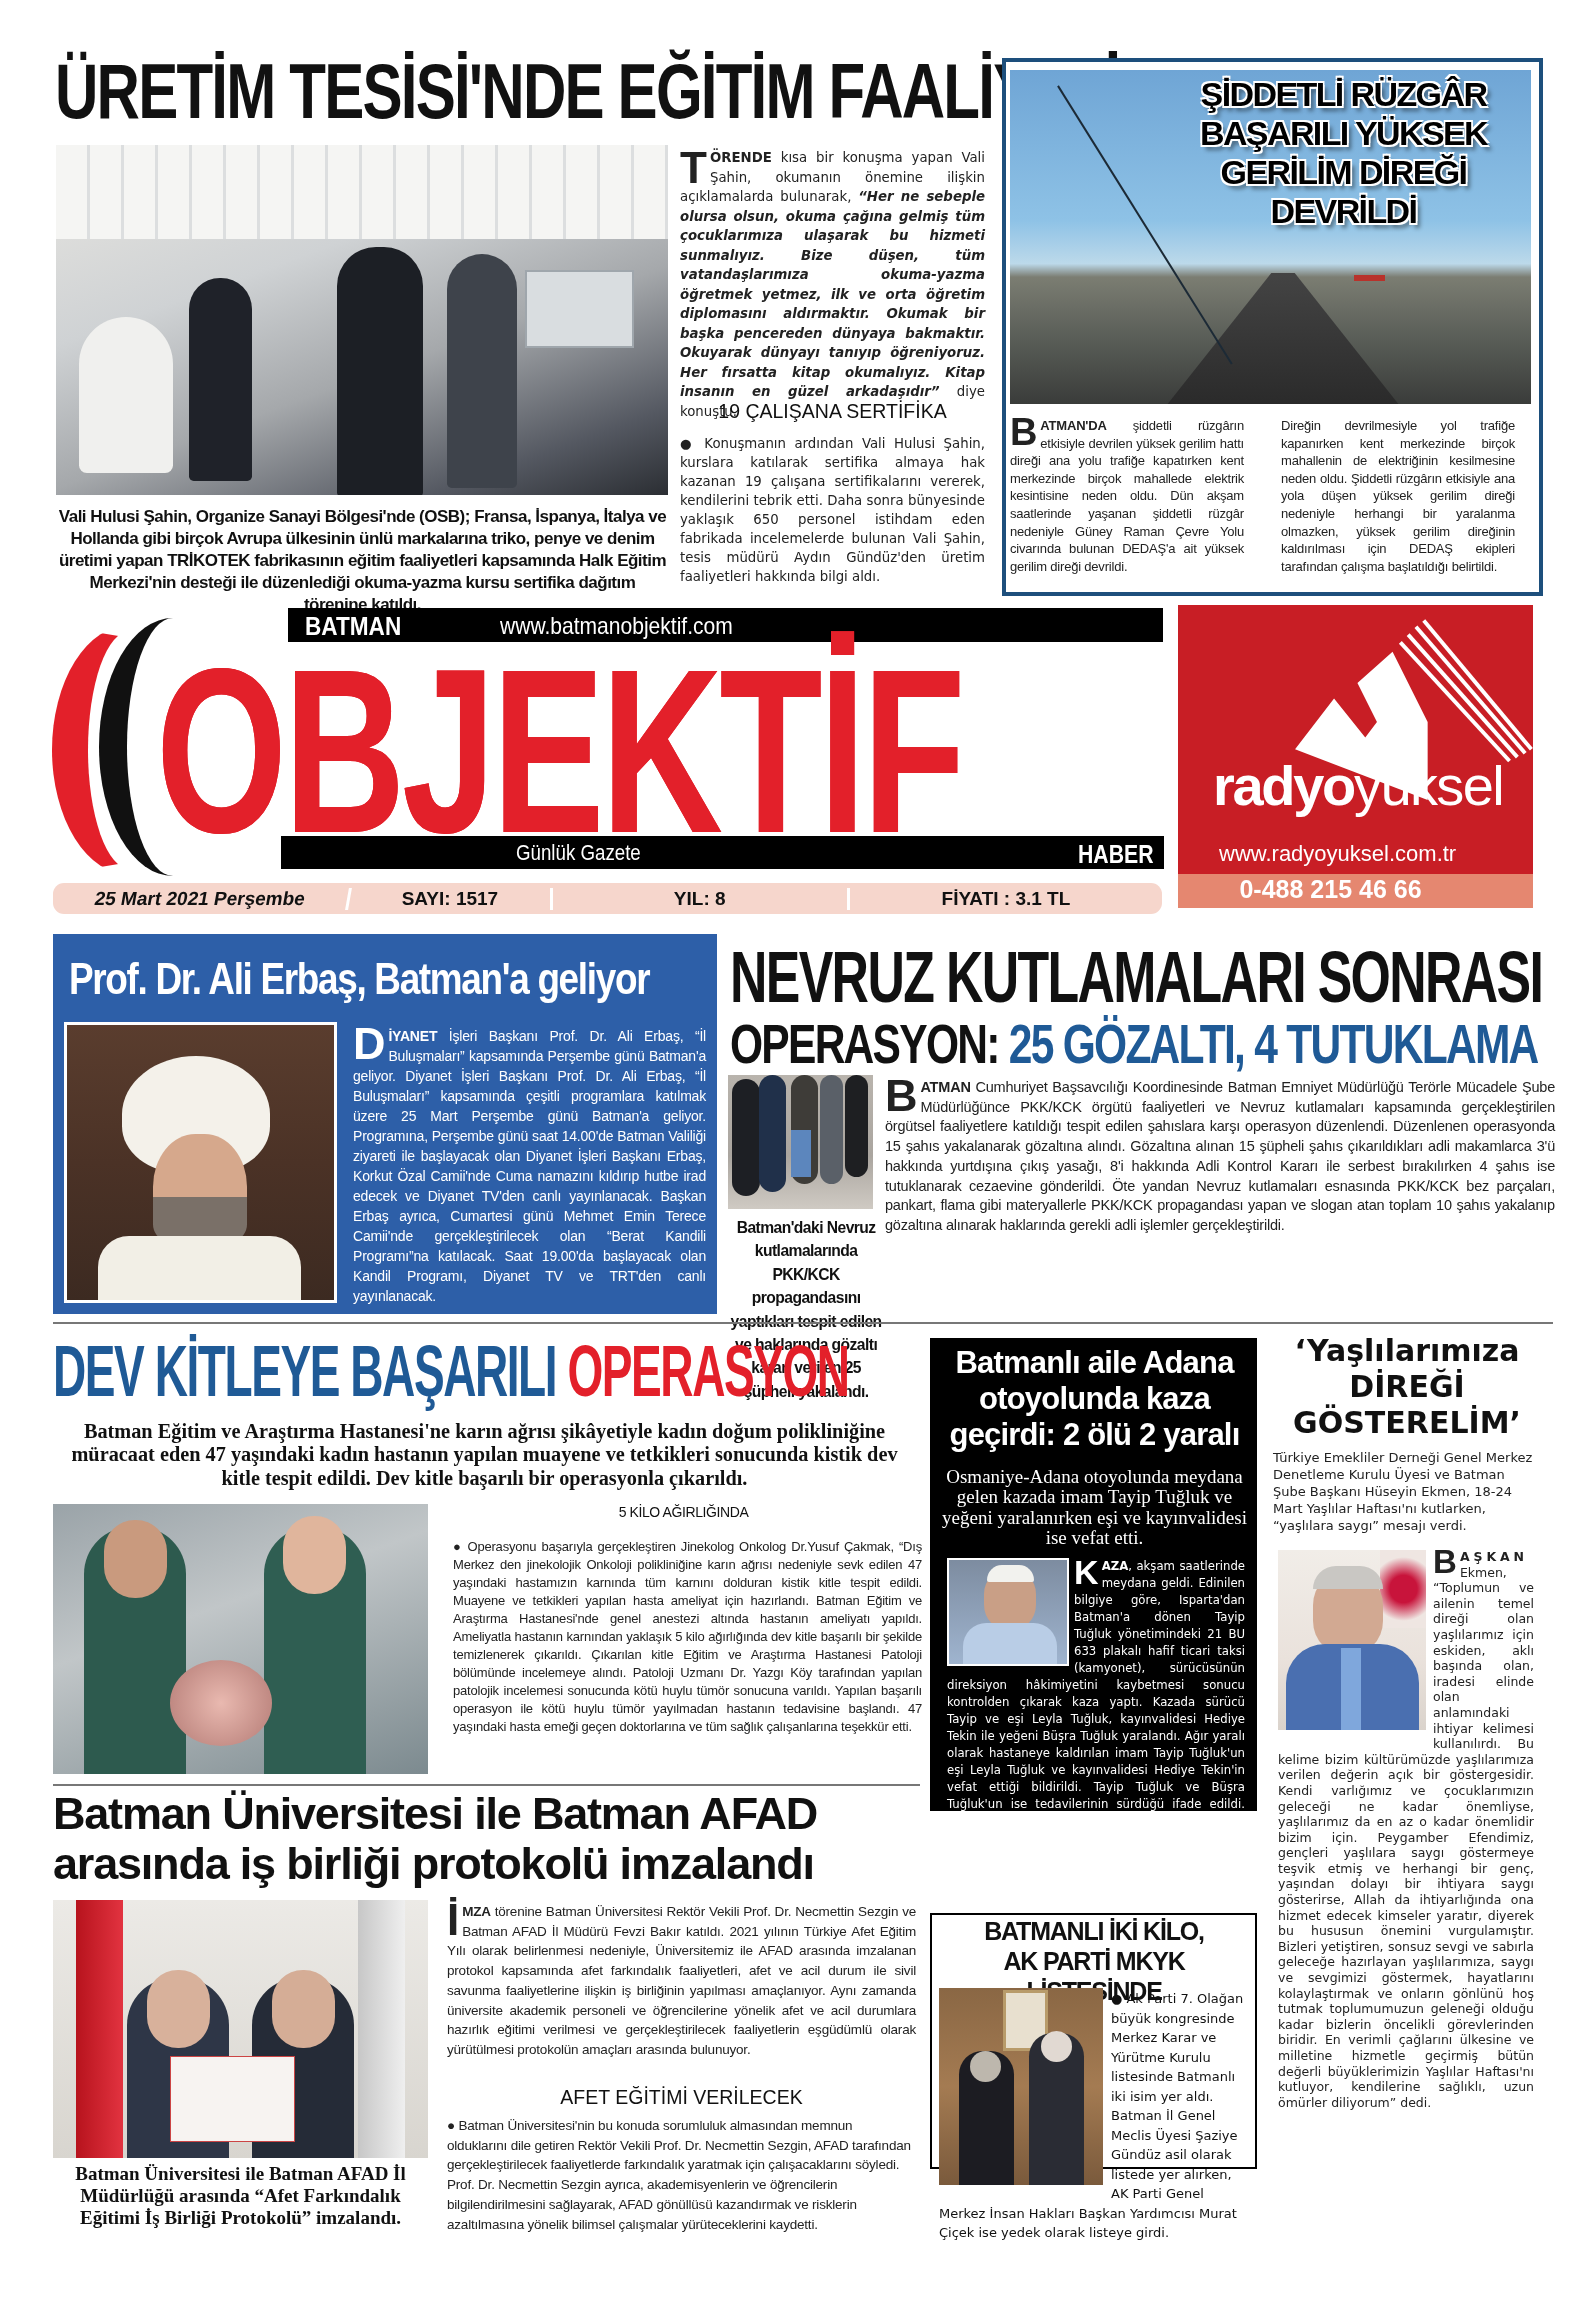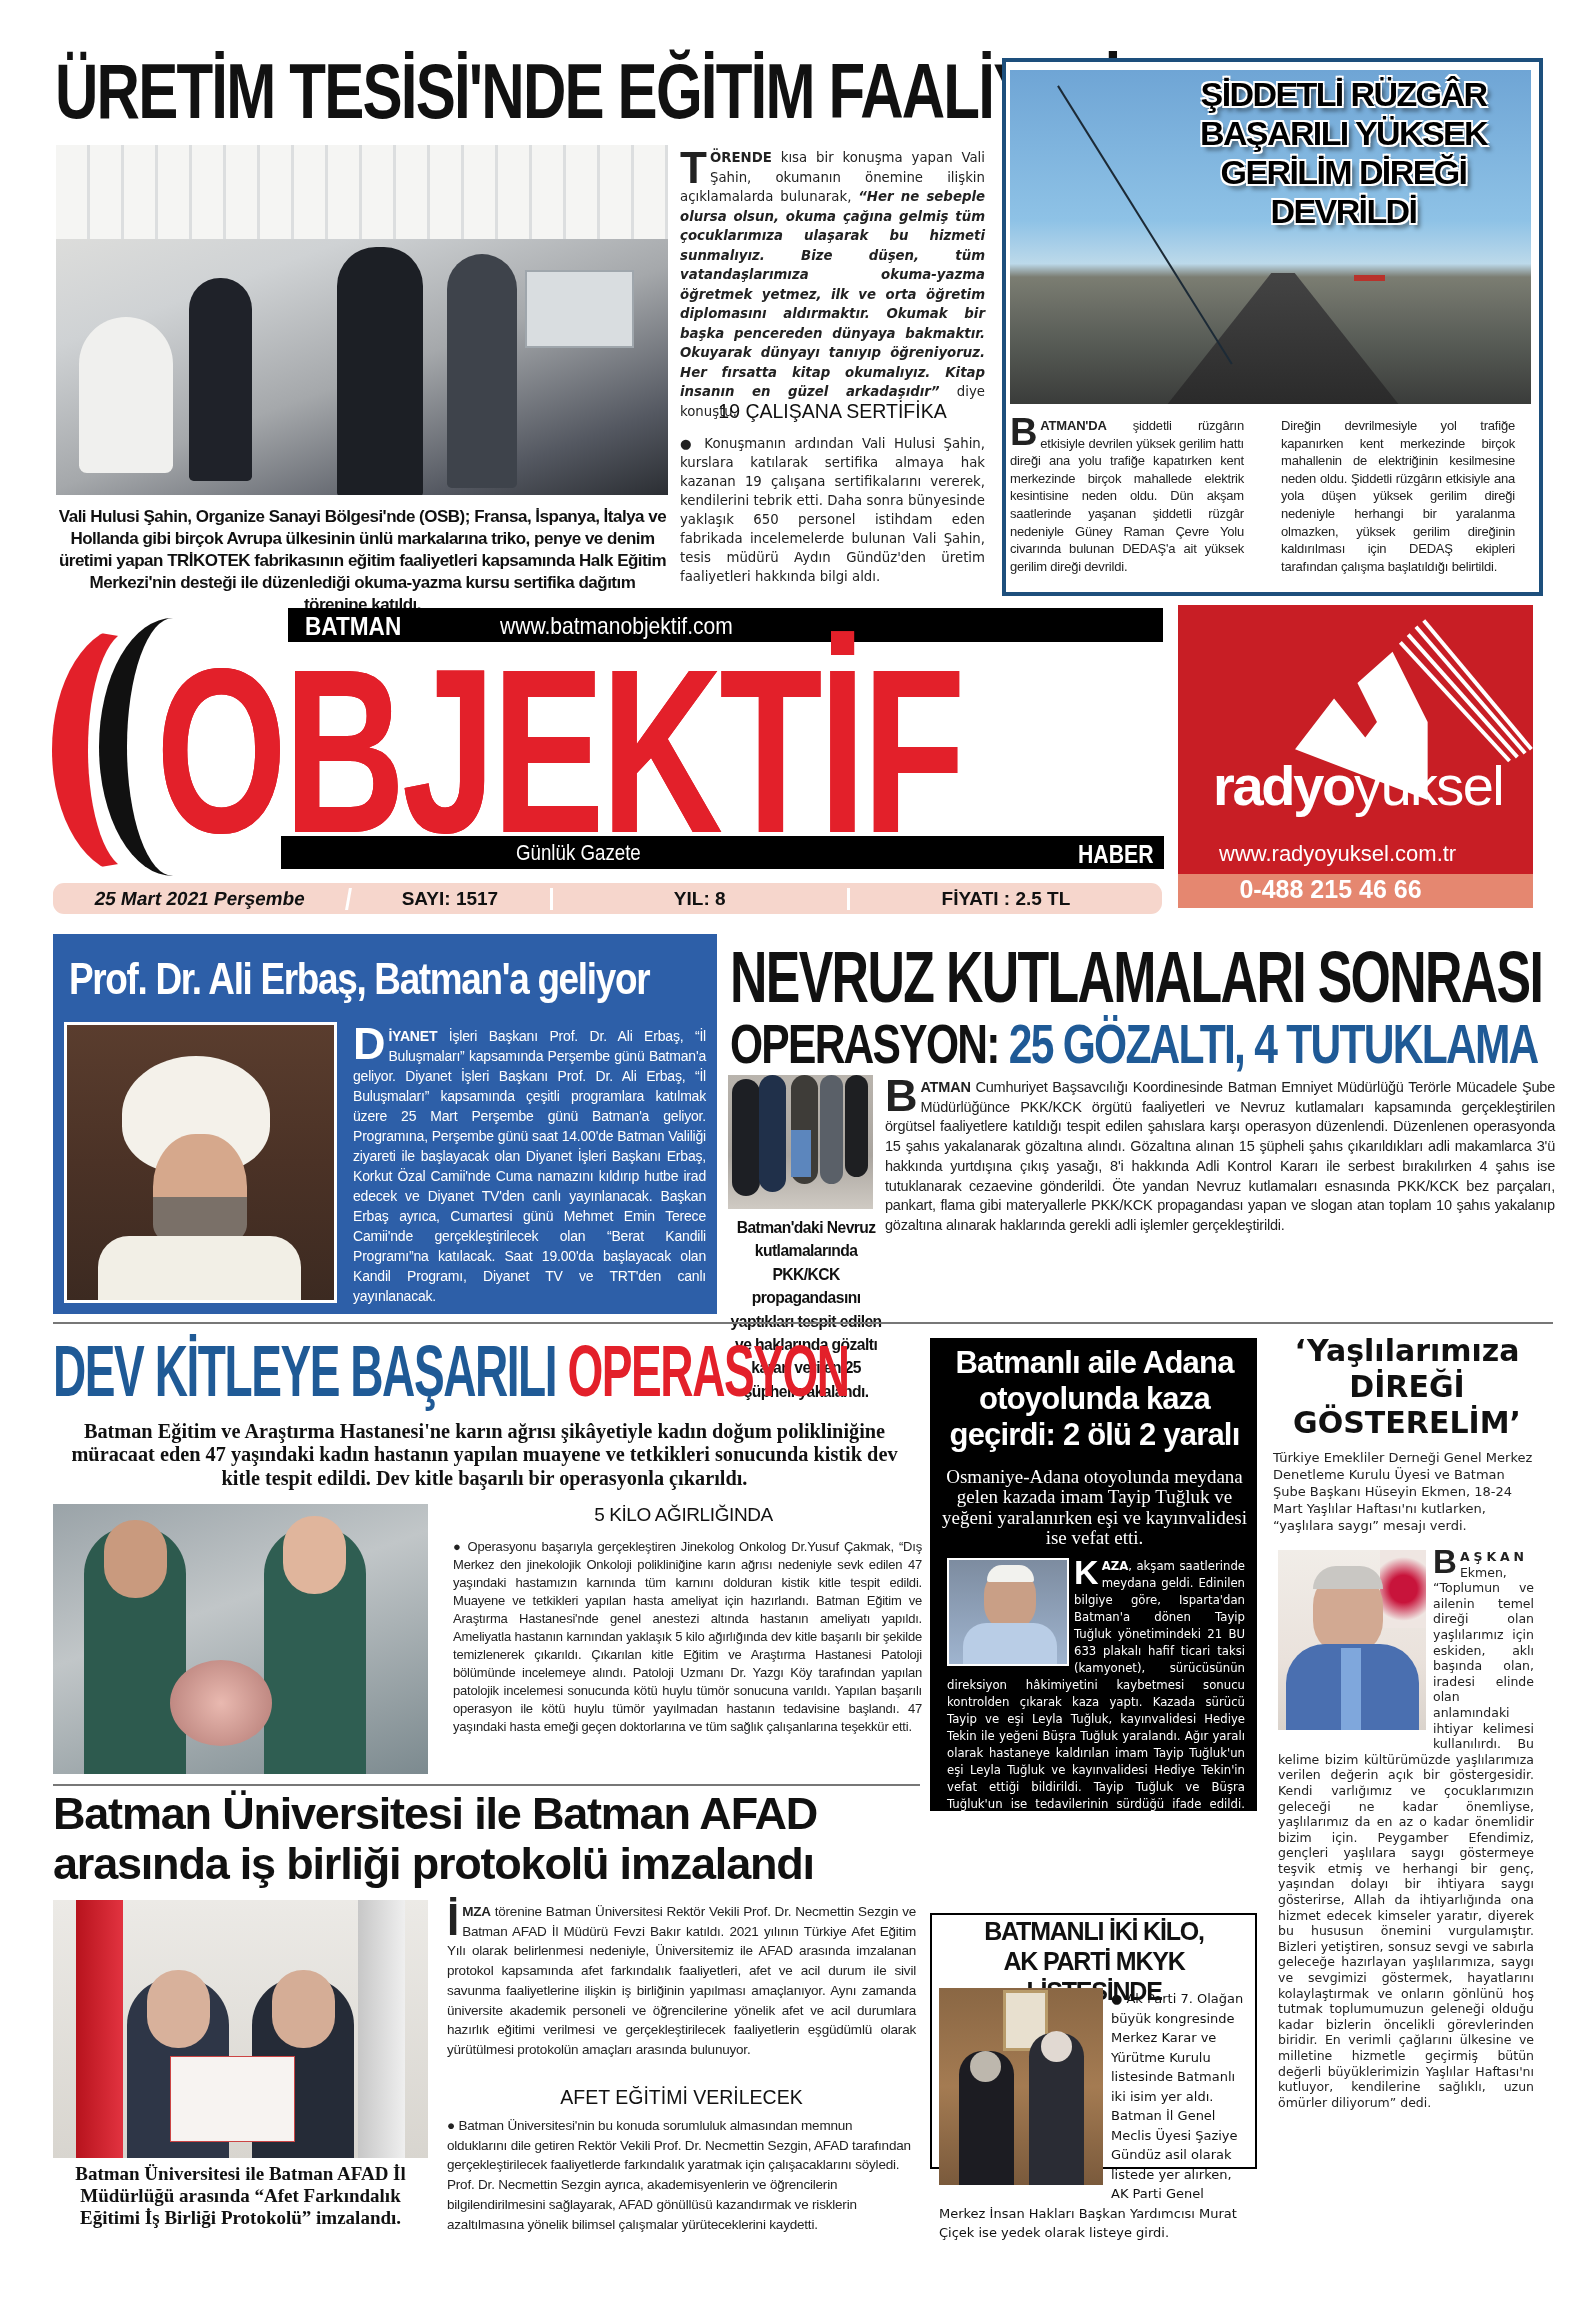--- a/index.html
+++ b/index.html
@@ -64,21 +64,21 @@
   <div style="position:absolute;left:234px;top:234px;width:883px;height:33px;background:#000"></div>
   <div style="position:absolute;left:469px;top:238px;color:#fff;font-size:22px;font-family:'Liberation Sans',sans-serif;transform:scaleX(0.85);transform-origin:left">Günlük Gazete</div>
   <div style="position:absolute;left:1031px;top:238px;color:#fff;font-size:25px;font-weight:bold;font-family:'Liberation Sans',sans-serif;transform:scaleX(0.85);transform-origin:left">HABER</div>
 
   <div style="position:absolute;left:109px;top:15.6px;color:#e3202a;font-size:234px;line-height:266px;font-weight:900;font-family:'Liberation Sans',sans-serif;letter-spacing:-4.7px;transform:scaleX(0.72);transform-origin:left;white-space:nowrap;text-shadow:0 0 0 #e3202a">OBJEKTİF</div>
 
   <div style="position:absolute;left:6.3px;top:281px;width:1109px;height:31px;background:#f6d6cc;border-radius:11px;display:flex;align-items:center;font-family:'Liberation Sans',sans-serif;font-weight:bold;font-size:19px">
     <div style="width:297px;text-align:center;border-right:3.1px solid #fff;transform:skewX(-10deg)">25 Mart 2021 Perşembe</div>
     <div style="width:203px;text-align:center;border-right:3.1px solid #fff">SAYI: 1517</div>
     <div style="width:297px;text-align:center;border-right:3.1px solid #fff">YIL: 8</div>
-    <div style="width:313px;text-align:center">FİYATI : 2.5 TL</div>
+    <div style="width:313px;text-align:center">FİYATI : 3.1 TL</div>
   </div>
 </div>
 
 <div class="abs" style="left:1178px;top:605px;width:355px;height:303px;background:#c81e25">
   <svg width="355" height="234" viewBox="0 0 455 300" style="position:absolute;left:0;top:0">
     <polygon points="150,185 200,120 240,170 255,150 230,100 275,60 320,150 320,250" fill="#fff"></polygon>
     <g stroke="#fff" stroke-width="5" fill="none">
       <line x1="285" y1="48" x2="425" y2="200"></line>
       <line x1="295" y1="38" x2="435" y2="195"></line>
       <line x1="305" y1="28" x2="445" y2="190"></line>
@@ -131,21 +131,21 @@
   <span style="color:#e3202a">OPERASYON</span>
 </div>
 <div class="abs" style="left:55px;top:1420px;width:859px;font-family:'Liberation Serif',serif;font-weight:bold;font-size:20.3px;line-height:23.4px;text-align:center">Batman Eğitim ve Araştırma Hastanesi'ne karın ağrısı şikâyetiyle kadın doğum polikliniğine müracaat eden 47 yaşındaki kadın hastanın yapılan muayene ve tetkikleri sonucunda kistik dev kitle tespit edildi. Dev kitle başarılı bir operasyonla çıkarıldı.</div>
 <div class="photo" style="left:53px;top:1504px;width:375px;height:270px;background:linear-gradient(160deg,#9aa3a8 0%,#c1c6c8 40%,#7c8a8f 100%)">
   <div style="position:absolute;left:31px;top:23.4px;width:102px;height:250px;border-radius:47px 47px 0 0;background:#2d5a4e"></div>
   <div style="position:absolute;left:51px;top:15.6px;width:63px;height:78px;border-radius:31px;background:#c99a7e"></div>
   <div style="position:absolute;left:211px;top:23.4px;width:102px;height:250px;border-radius:47px 47px 0 0;background:#2f5e52"></div>
   <div style="position:absolute;left:230px;top:11.7px;width:63px;height:78px;border-radius:31px;background:#e0b59c"></div>
   <div style="position:absolute;left:117px;top:156px;width:102px;height:86px;border-radius:50%;background:radial-gradient(circle,#e9b9b0,#b37a74)"></div>
 </div>
-<div class="abs sub-h" style="left:445px;top:1504px;width:477px;font-size:19px;letter-spacing:-0.4px">5 KİLO AĞIRLIĞINDA</div>
+<div class="abs sub-h" style="left:445px;top:1504px;width:477px;font-size:14px;letter-spacing:-0.4px">5 KİLO AĞIRLIĞINDA</div>
 <div class="abs body-txt" style="left:453px;top:1538px;width:469px;font-family:'Liberation Sans',sans-serif;font-size:13px;line-height:18px;letter-spacing:-0.2px">● Operasyonu başarıyla gerçekleştiren Jinekolog Onkolog Dr.Yusuf Çakmak, “Dış Merkez den jinekolojik Onkoloji polikliniğine karın ağrısı nedeniyle sevk edilen 47 yaşındaki hastamızın karnında tüm karnını dolduran kistik kitle tespit edildi. Muayene ve tetkikleri yapılan hasta ameliyat için hazırlandı. Batman Eğitim ve Araştırma Hastanesi'nde genel anestezi altında hastanın ameliyatı yapıldı. Ameliyatla hastanın karnından yaklaşık 5 kilo ağırlığında dev kitle başarılı bir şekilde temizlenerek çıkarıldı. Çıkarılan kitle Eğitim ve Araştırma Hastanesi Patoloji bölümünde incelemeye alındı. Patoloji Uzmanı Dr. Yazgı Köy tarafından yapılan patolojik incelemesi sonucunda kötü huylu tümör sonucuna varıldı. Yapılan başarılı operasyon ile kötü huylu tümör yayılmadan hastanın tedavisine başlandı. 47 yaşındaki hasta emeği geçen doktorlarına ve tüm sağlık çalışanlarına teşekkür etti.</div>
 
 <div class="abs" style="left:53px;top:1784px;width:867px;height:2.3px;background:#777"></div>
 
 <div class="abs" style="left:53px;top:1789px;width:875px;font-family:'Liberation Sans',sans-serif;font-weight:bold;font-size:45px;line-height:50px;letter-spacing:-1.2px;white-space:nowrap">
   <div>Batman Üniversitesi ile Batman AFAD</div>
   <div>arasında iş birliği protokolü imzalandı</div>
 </div>
 <div class="photo" style="left:53px;top:1900px;width:375px;height:258px;background:linear-gradient(180deg,#eceae6 0%,#d8d5cf 100%)">
   <div style="position:absolute;left:23.4px;top:0;width:47px;height:258px;background:linear-gradient(90deg,#b7131d,#e23340)"></div>

